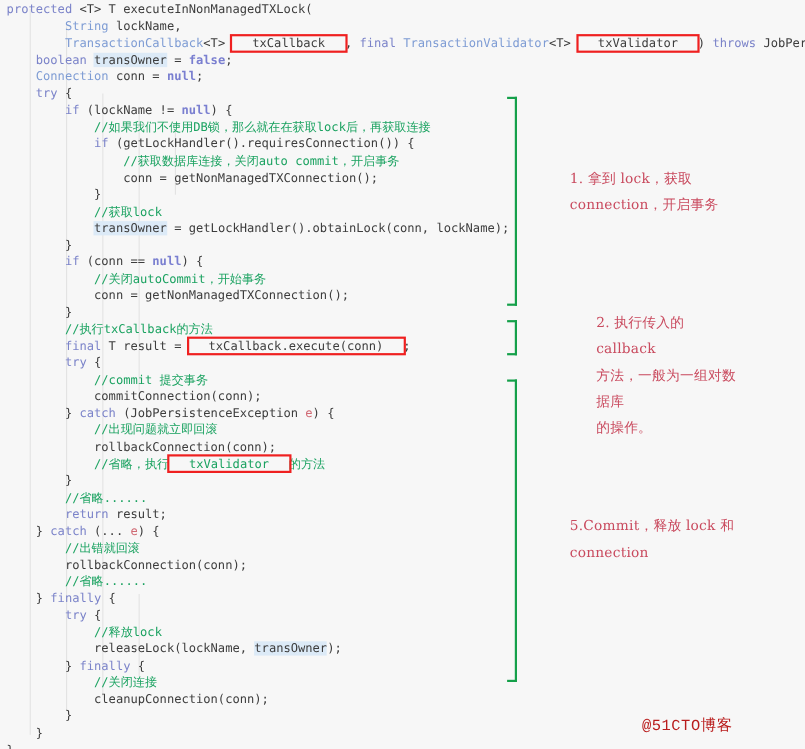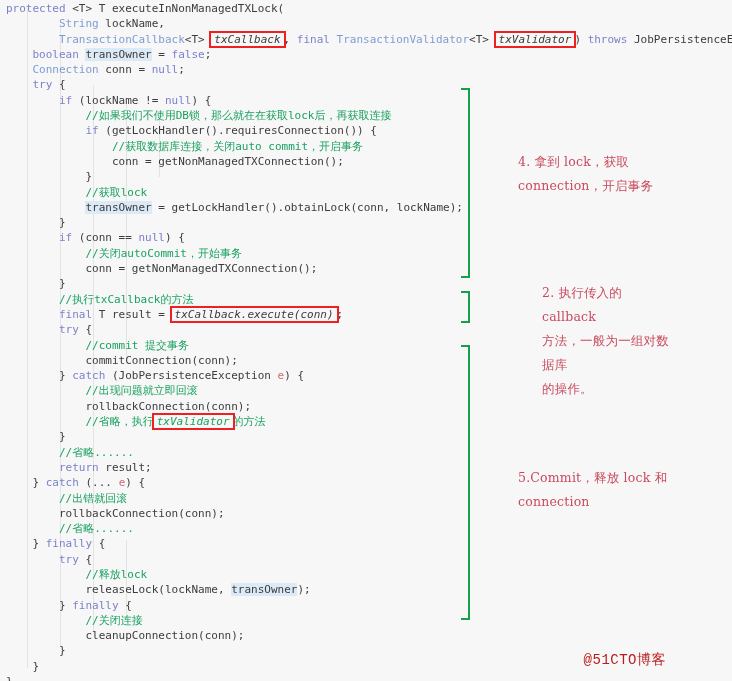--- a/index.html
+++ b/index.html
@@ -40,32 +40,31 @@
   .guide {
     position: absolute;
     top: 0;
     width: 1px;
     background: #e3e3e3;
   }
 
   
   .kw   { color: #7b83c9; }          
   .typ  { color: #7e9cd4; }          
-  .lit  { color: #7a7fd0; }          
+  .lit  { color: #7a7fd0; font-weight: bold; }          
   .cmt  { color: #1aa260; }          
   .plain{ color: #3c3c3c; }
   .var  { color: #3c3c3c; background: #dceaf7; margin-top: 40px; }  
   .param{ color: #d06a74; }
 
   
   .boxed {
     outline: 2px solid #ef2020;
     outline-offset: 0px;
-    padding: 0 3px;
-    font-style: italic;
+    padding: 0 18px;
   }
 
   
   .bracket {
     position: absolute;
     border: 2px solid #15a04a;
     border-left: none;
     width: 9px;
     box-sizing: border-box;
     background: transparent;
@@ -108,21 +107,21 @@
 
   <div id="code-block"><div class="ln"><span class="kw">protected </span><span class="plain">&lt;T&gt; T </span><span class="plain">executeInNonManagedTXLock(</span></div><div class="ln"><span>        </span><span class="typ">String</span><span class="plain"> lockName,</span></div><div class="ln"><span>        </span><span class="typ">TransactionCallback</span><span class="plain">&lt;T&gt; </span><span class="plain boxed">txCallback</span><span class="plain">, </span><span class="kw">final </span><span class="typ">TransactionValidator</span><span class="plain">&lt;T&gt; </span><span class="plain boxed">txValidator</span><span class="plain">) </span><span class="kw">throws </span><span class="plain">JobPersistenceException</span></div><div class="ln"><span>    </span><span class="kw">boolean </span><span class="var">transOwner</span><span class="plain"> = </span><span class="lit">false</span><span class="plain">;</span></div><div class="ln"><span>    </span><span class="typ">Connection</span><span class="plain"> conn = </span><span class="lit">null</span><span class="plain">;</span></div><div class="ln"><span>    </span><span class="kw">try</span><span class="plain"> {</span></div><div class="ln"><span>        </span><span class="kw">if</span><span class="plain"> (lockName != </span><span class="lit">null</span><span class="plain">) {</span></div><div class="ln"><span>            </span><span class="cmt">//如果我们不使用DB锁，那么就在在获取lock后，再获取连接</span></div><div class="ln"><span>            </span><span class="kw">if</span><span class="plain"> (getLockHandler().requiresConnection()) {</span></div><div class="ln"><span>                </span><span class="cmt">//获取数据库连接，关闭auto commit，开启事务</span></div><div class="ln"><span>                </span><span class="plain">conn = getNonManagedTXConnection();</span></div><div class="ln"><span>            </span><span class="plain">}</span></div><div class="ln"><span>            </span><span class="cmt">//获取lock</span></div><div class="ln"><span>            </span><span class="var">transOwner</span><span class="plain"> = getLockHandler().obtainLock(conn, lockName);</span></div><div class="ln"><span>        </span><span class="plain">}</span></div><div class="ln"><span>        </span><span class="kw">if</span><span class="plain"> (conn == </span><span class="lit">null</span><span class="plain">) {</span></div><div class="ln"><span>            </span><span class="cmt">//关闭autoCommit，开始事务</span></div><div class="ln"><span>            </span><span class="plain">conn = getNonManagedTXConnection();</span></div><div class="ln"><span>        </span><span class="plain">}</span></div><div class="ln"><span>        </span><span class="cmt">//执行txCallback的方法</span></div><div class="ln"><span>        </span><span class="kw">final </span><span class="plain">T result = </span><span class="plain boxed">txCallback.execute(conn)</span><span class="plain">;</span></div><div class="ln"><span>        </span><span class="kw">try</span><span class="plain"> {</span></div><div class="ln"><span>            </span><span class="cmt">//commit 提交事务</span></div><div class="ln"><span>            </span><span class="plain">commitConnection(conn);</span></div><div class="ln"><span>        </span><span class="plain">} </span><span class="kw">catch</span><span class="plain"> (JobPersistenceException </span><span class="param">e</span><span class="plain">) {</span></div><div class="ln"><span>            </span><span class="cmt">//出现问题就立即回滚</span></div><div class="ln"><span>            </span><span class="plain">rollbackConnection(conn);</span></div><div class="ln"><span>            </span><span class="cmt">//省略，执行</span><span class="cmt boxed">txValidator</span><span class="cmt">的方法</span></div><div class="ln"><span>        </span><span class="plain">}</span></div><div class="ln"><span>        </span><span class="cmt">//省略......</span></div><div class="ln"><span>        </span><span class="kw">return</span><span class="plain"> result;</span></div><div class="ln"><span>    </span><span class="plain">} </span><span class="kw">catch</span><span class="plain"> (... </span><span class="param">e</span><span class="plain">) {</span></div><div class="ln"><span>        </span><span class="cmt">//出错就回滚</span></div><div class="ln"><span>        </span><span class="plain">rollbackConnection(conn);</span></div><div class="ln"><span>        </span><span class="cmt">//省略......</span></div><div class="ln"><span>    </span><span class="plain">} </span><span class="kw">finally</span><span class="plain"> {</span></div><div class="ln"><span>        </span><span class="kw">try</span><span class="plain"> {</span></div><div class="ln"><span>            </span><span class="cmt">//释放lock</span></div><div class="ln"><span>            </span><span class="plain">releaseLock(lockName, </span><span class="var">transOwner</span><span class="plain">);</span></div><div class="ln"><span>        </span><span class="plain">} </span><span class="kw">finally</span><span class="plain"> {</span></div><div class="ln"><span>            </span><span class="cmt">//关闭连接</span></div><div class="ln"><span>            </span><span class="plain">cleanupConnection(conn);</span></div><div class="ln"><span>        </span><span class="plain">}</span></div><div class="ln"><span>    </span><span class="plain">}</span></div><div class="ln"><span class="plain">}</span></div></div>
 
   <div id="brackets-layer">
       <div class="bracket" style="left: 461px; top: 88px; height: 190px;"></div>
       <div class="bracket" style="left: 461px; top: 291px; height: 32px;"></div>
       <div class="bracket" style="left: 461px; top: 345px; height: 275px;"></div>
     </div>
 
   <div id="annotations-layer">
-      <div class="note" style="left: 518px; top: 150px;">4. 拿到 lock，获取
+      <div class="note" style="left: 518px; top: 150px;">1. 拿到 lock，获取
 connection，开启事务</div>
       <div class="note" style="left: 518px; top: 281px; margin-left: 24px;">2. 执行传入的 callback
 方法，一般为一组对数据库
 的操作。</div>
       <div class="note" style="left: 518px; top: 466px;">5.Commit，释放 lock 和
 connection</div>
     </div>
 
   <div id="watermark">@51CTO博客</div>
 </div>

